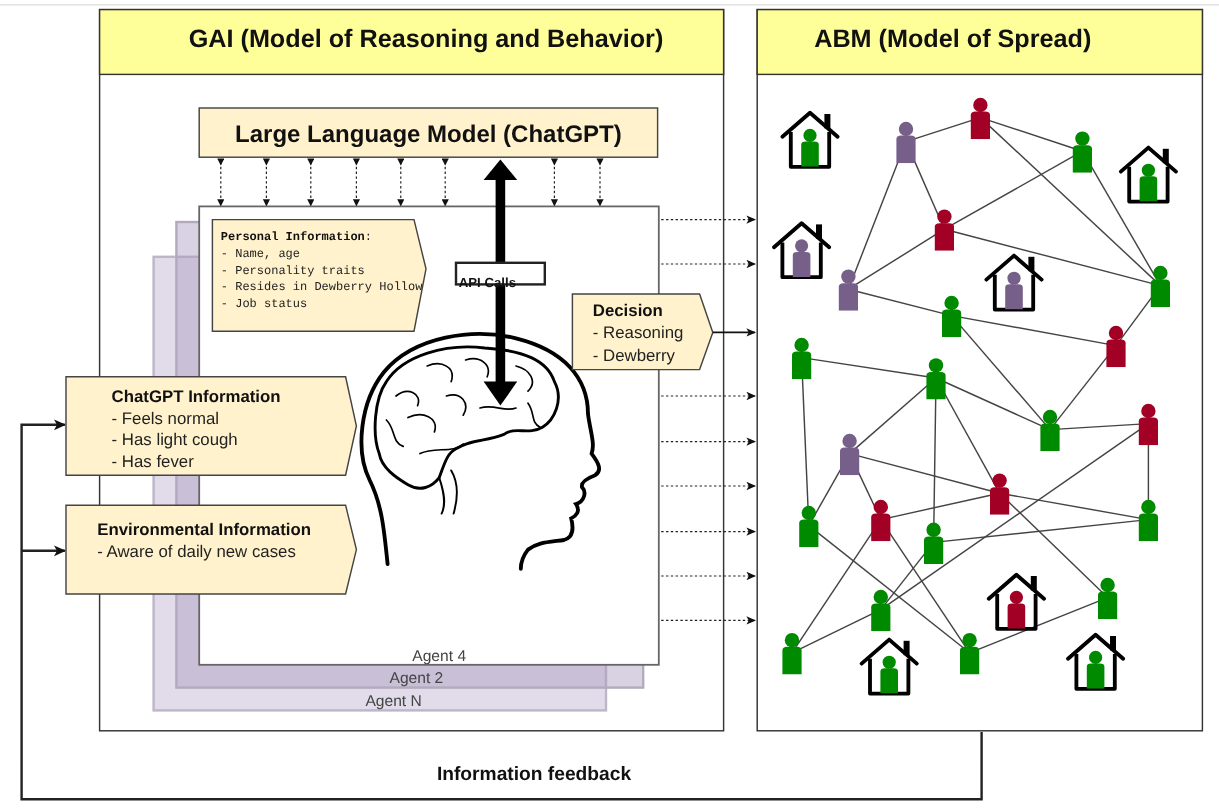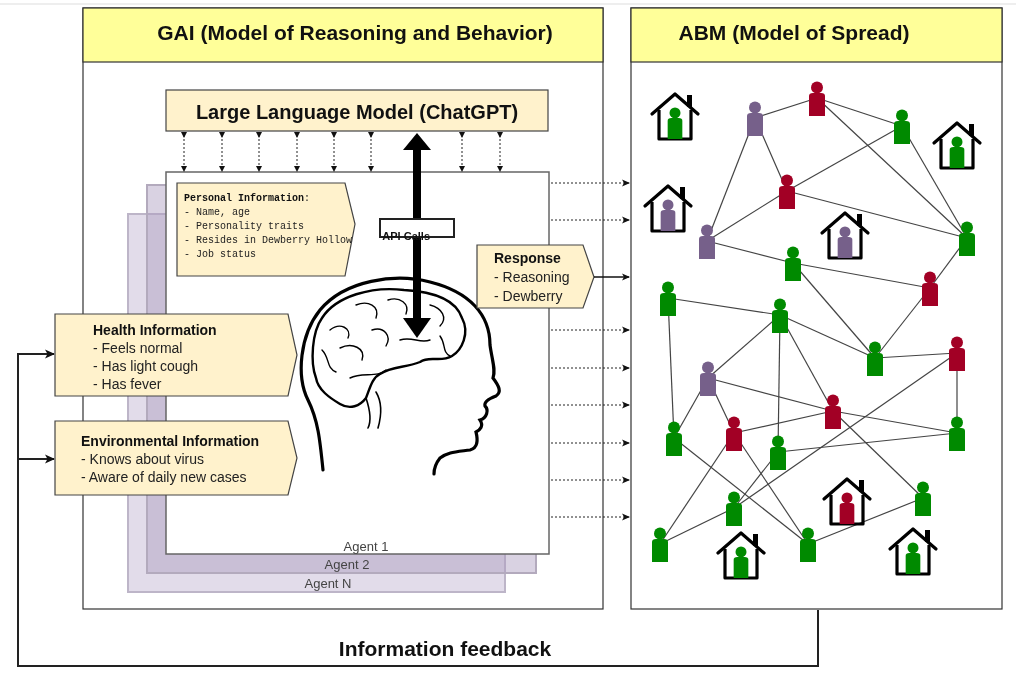--- a/index.html
+++ b/index.html
@@ -218,35 +218,34 @@
 
 <div class="abs infobox" style="left:184px;top:192px;font-size:10px;line-height:14px;font-family:Liberation Mono, monospace;">
   <div><b>Personal Information</b><span>:</span></div>
   <div>- Name, age</div>
   <div>- Personality traits</div>
   <div>- Resides in Dewberry Hollow</div>
   <div>- Job status</div>
 </div>
 
 <div class="abs infobox hi" style="left:93px;top:321px;line-height:18px;">
-  <div><b>Health Information</b></div>
+  <div><b>ChatGPT Information</b></div>
   <div>- Feels normal</div>
   <div>- Has light cough</div>
   <div>- Has fever</div>
 </div>
 
 <div class="abs infobox hi" style="left:81px;top:432px;line-height:18px;">
   <div><b>Environmental Information</b></div>
-  <div>- Knows about virus</div>
   <div>- Aware of daily new cases</div>
 </div>
 
 <div class="abs infobox hi" style="left:494px;top:249px;line-height:19px;">
-  <div><b>Response</b></div>
+  <div><b>Decision</b></div>
   <div>- Reasoning</div>
   <div>- Dewberry</div>
 </div>
 
-<div class="abs agentlabel" style="left:166px;top:539px;width:400px;">Agent 1</div>
+<div class="abs agentlabel" style="left:166px;top:539px;width:400px;">Agent 4</div>
 <div class="abs agentlabel" style="left:147px;top:557px;width:400px;">Agent 2</div>
 <div class="abs agentlabel" style="left:128px;top:576px;width:400px;">Agent N</div>
 
-<div class="abs" style="left:300px;top:637px;width:290px;text-align:center;font-weight:bold;font-size:21px;color:#111;">Information feedback</div>
+<div class="abs" style="left:300px;top:637px;width:290px;text-align:center;font-weight:bold;font-size:16px;color:#111;">Information feedback</div>
 
 </body></html>

